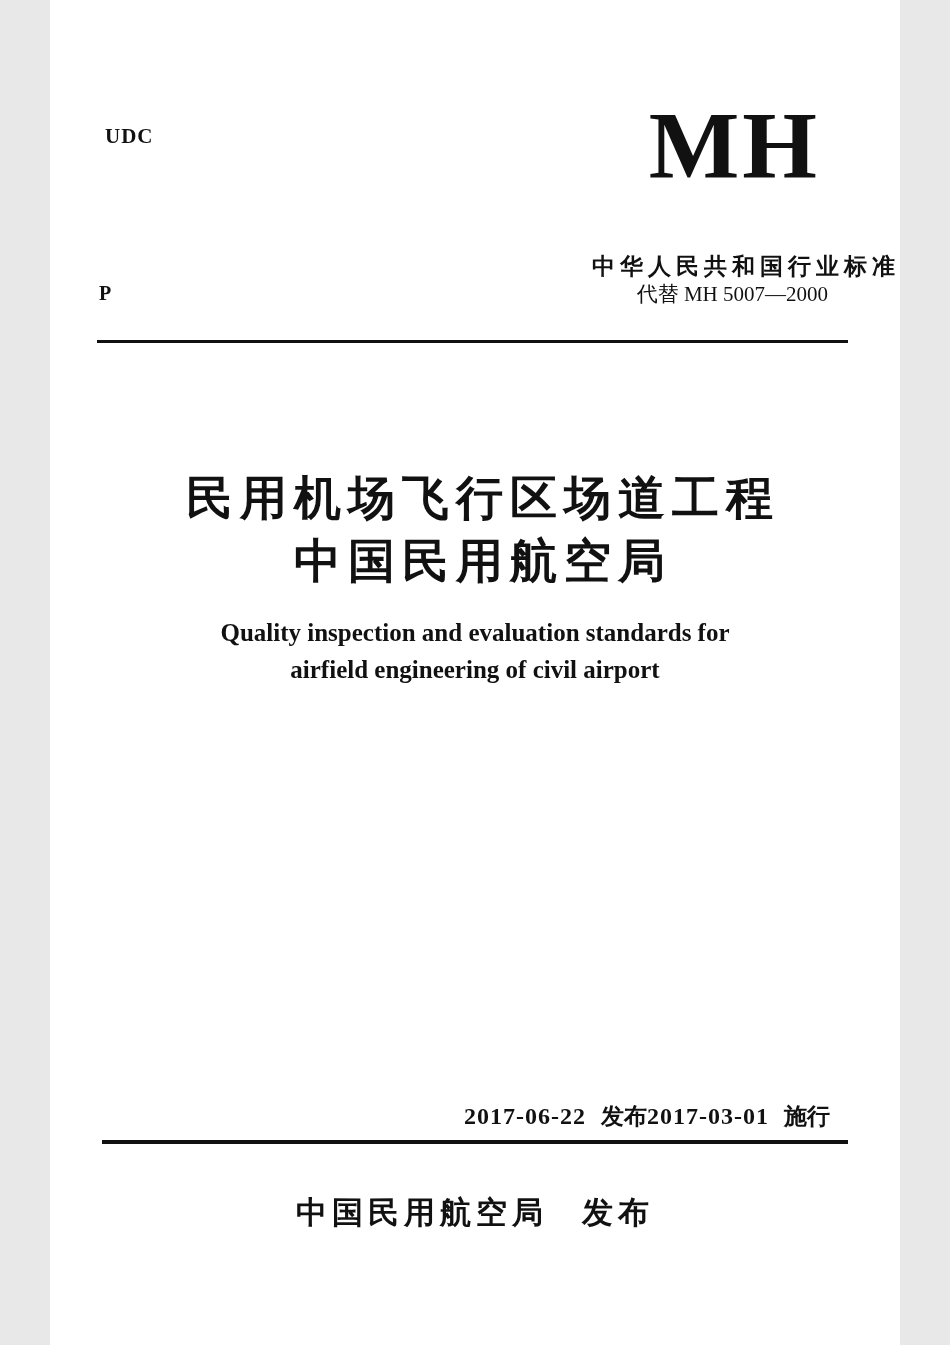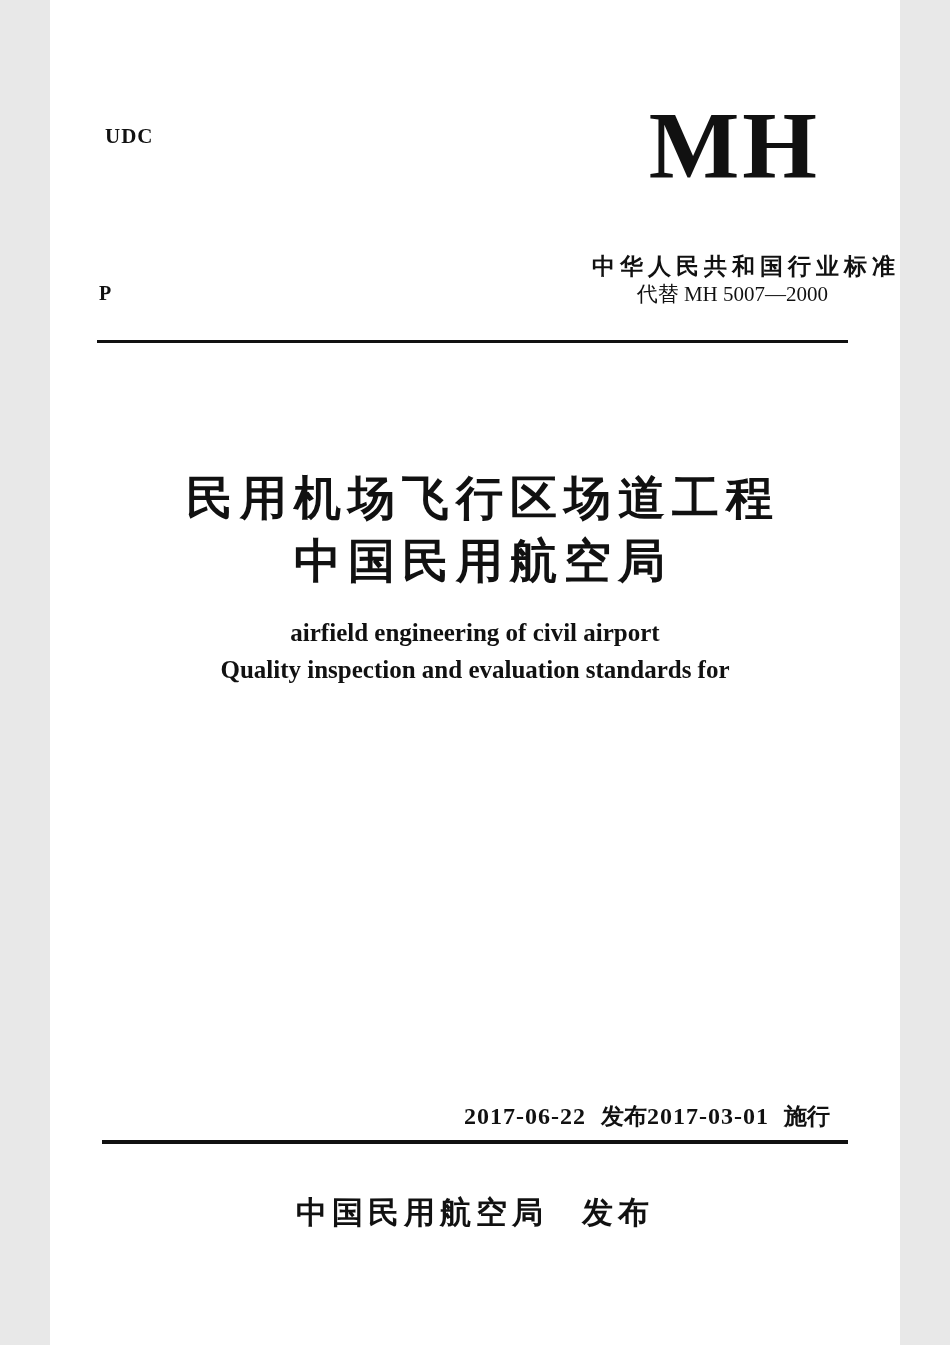--- a/index.html
+++ b/index.html
@@ -177,22 +177,22 @@
   </div>
 
   <div class="rule rule-top"></div>
 
   <div class="title-zh">
     <div>民用机场飞行区场道工程</div>
     <div>中国民用航空局</div>
   </div>
 
   <div class="title-en">
+    <div>Quality inspection and evaluation standards for</div>
     <div>airfield engineering of civil airport</div>
-    <div>Quality inspection and evaluation standards for</div>
   </div>
 
   <div class="dates-row">
     <div>
       <span class="date-num">2017-06-22</span>
       <span class="date-label">发布</span>
     </div>
     <div>
       <span class="date-num">2017-03-01</span>
       <span class="date-label">施行</span>

